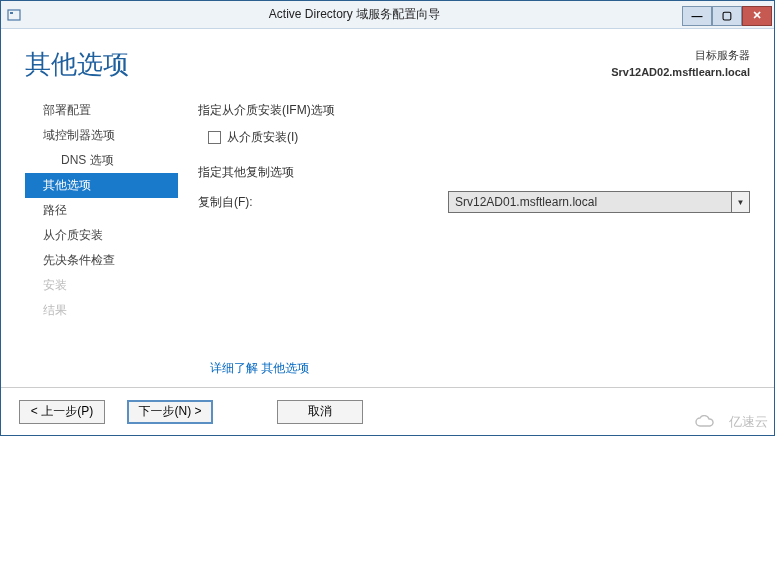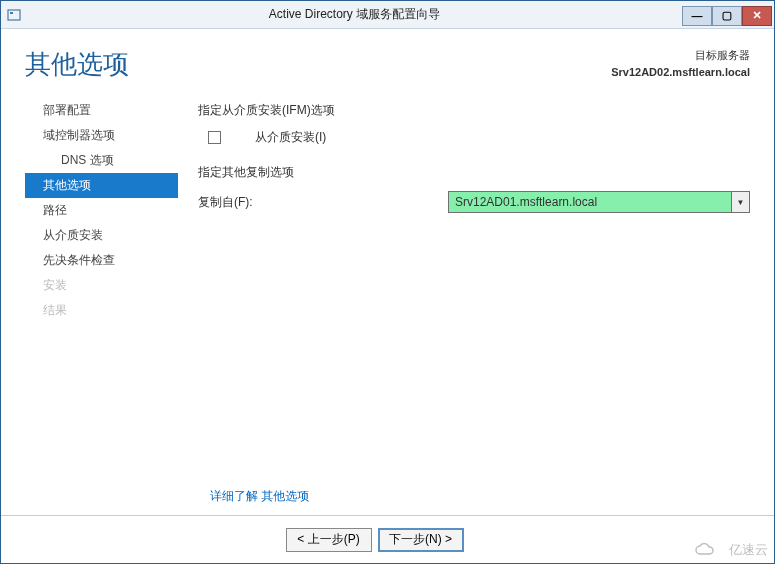--- a/index.html
+++ b/index.html
@@ -1,45 +1,45 @@
 <!DOCTYPE html>
 <html><head>
 <meta charset="utf-8">
 <style>
   * { box-sizing: border-box; font-family: "Microsoft YaHei", "Segoe UI", sans-serif; }
   body { margin: 0; background: #fff; }
-  .window { width: 775px; height: 564px; border: 1px solid #2b5f8f; position: relative; background: #fff; display: flex; flex-direction: column; }
+  .window { width: 775px; height: 436px; border: 1px solid #2b5f8f; position: relative; background: #fff; display: flex; flex-direction: column; }
   .titlebar { height: 28px; background: #eef3f8; display: flex; align-items: center; border-bottom: 1px solid #c7d6e6; }
   .title-icon { width: 26px; height: 28px; display:flex; align-items:center; justify-content:center; }
   .title-text { flex: 1; text-align: center; font-size: 12px; color: #222; }
   .win-controls { display: flex; }
   .win-btn { width: 30px; height: 20px; margin-top: 2px; border: 1px solid #7a95b0; background: #d0dded; display:flex; align-items:center; justify-content:center; font-size:11px; font-weight:bold; }
   .win-btn.close { background: #c65a52; color:#fff; border-color:#8b3c36; margin-right:2px;}
   .content { flex:1; display:flex; flex-direction:column; padding: 0; }
   .header-row { display:flex; padding: 18px 24px 10px 24px; align-items:flex-start; }
   .page-title { font-size: 26px; color: #1e5f9e; font-weight: 400; flex:1; }
   .target { text-align:right; font-size:11px; color:#333; line-height:1.5; }
   .body-row { flex:1; display:flex; padding: 0 24px; }
   .sidebar { width: 168px; padding-top: 6px; }
   .sidebar-item { font-size: 12px; color: #444; padding: 4px 0 4px 18px; cursor:pointer; }
   .sidebar-item.sub { padding-left: 36px; }
   .sidebar-item.selected { background: #1979ca; color: #fff; margin-left: 0; padding-left: 18px; }
   .sidebar-item.disabled { color: #bbb; cursor:default; }
   .main-panel { flex:1; padding: 6px 0 0 20px; font-size:12px; color:#333; position:relative; }
   .section-label { margin: 4px 0 10px 0; }
-  .checkbox-row { display:flex; align-items:center; margin: 0 0 18px 10px; gap: 28px; }
+  .checkbox-row { display:flex; align-items:center; margin: 0 0 18px 10px; }
   .fake-checkbox { width:13px; height:13px; border:1px solid #707070; background:#fff; margin-right:6px; }
   .field-row { display:flex; align-items:center; margin-top: 6px; gap: 40px; }
   .field-label { width: 210px; }
-  .combo { width: 302px; height:22px; border:1px solid #707070; background:#86efac; display:flex; align-items:center; }
+  .combo { width: 302px; height:22px; border:1px solid #707070; background:#e5e5e5; display:flex; align-items:center; }
   .combo-text { flex:1; padding: 0 6px; font-size:12px; }
   .combo-btn { width:18px; height:20px; border-left:1px solid #707070; background:#efefef; display:flex; align-items:center; justify-content:center; font-size:8px; }
   .more-link { position:absolute; bottom: 10px; left: 32px; color:#0066c0; font-size:12px; }
   .more-link span { cursor:pointer; }
-  .footer { border-top:1px solid #ccc; height: 48px; display:flex; align-items:center; justify-content:center; padding: 0 18px; gap:6px; }
+  .footer { border-top:1px solid #ccc; height: 48px; display:flex; align-items:center; justify-content:flex-start; padding: 0 18px; gap:22px; }
   .btn { min-width:86px; height:24px; border:1px solid #888; background:#f4f4f4; font-size:12px; display:flex; align-items:center; justify-content:center; cursor:pointer; }
   .btn.default { border:2px solid #5a8fc4; }
   .btn.disabled { color:#aaa; border-color:#bbb; cursor:default; }
   .watermark { position:absolute; right:6px; bottom:4px; font-size:13px; color:#bdbdbd; font-weight:normal; display:flex; align-items:center; gap:13px; }
 </style>
 </head>
 <body>
 
 <div class="window">
 
@@ -104,20 +104,21 @@
           <span>其他选项</span>
         </div>
       </div>
 
     </div>
 
     <div class="footer">
       <div class="btn">&lt; 上一步(P)</div>
       <div class="btn default">下一步(N) &gt;</div>
       <div style="width:20px"></div>
+      <div class="btn">取消</div>
     </div>
 
   </div>
 
   <div class="watermark">
     <svg width="22" height="14" viewBox="0 0 22 14">
         <path d="M6 11a4 4 0 010-8 5 5 0 019 1 3.5 3.5 0 011 7H6z" fill="none" stroke="#bdbdbd" stroke-width="1.4"></path>
       </svg>
     <span>亿速云</span>
   </div>

